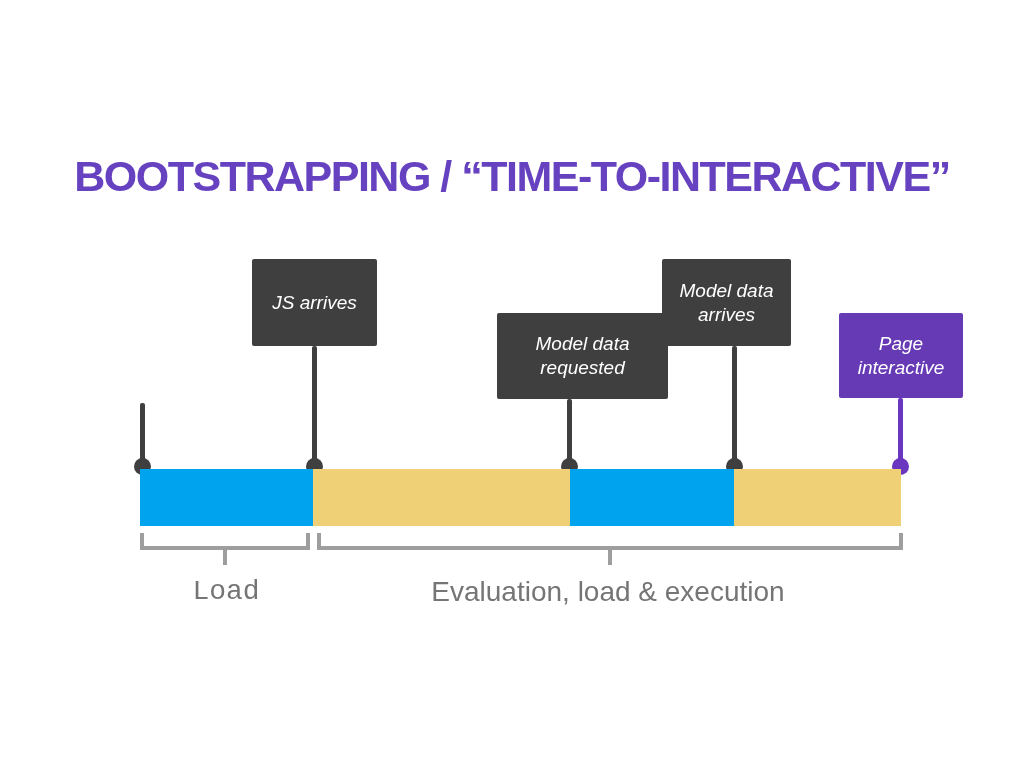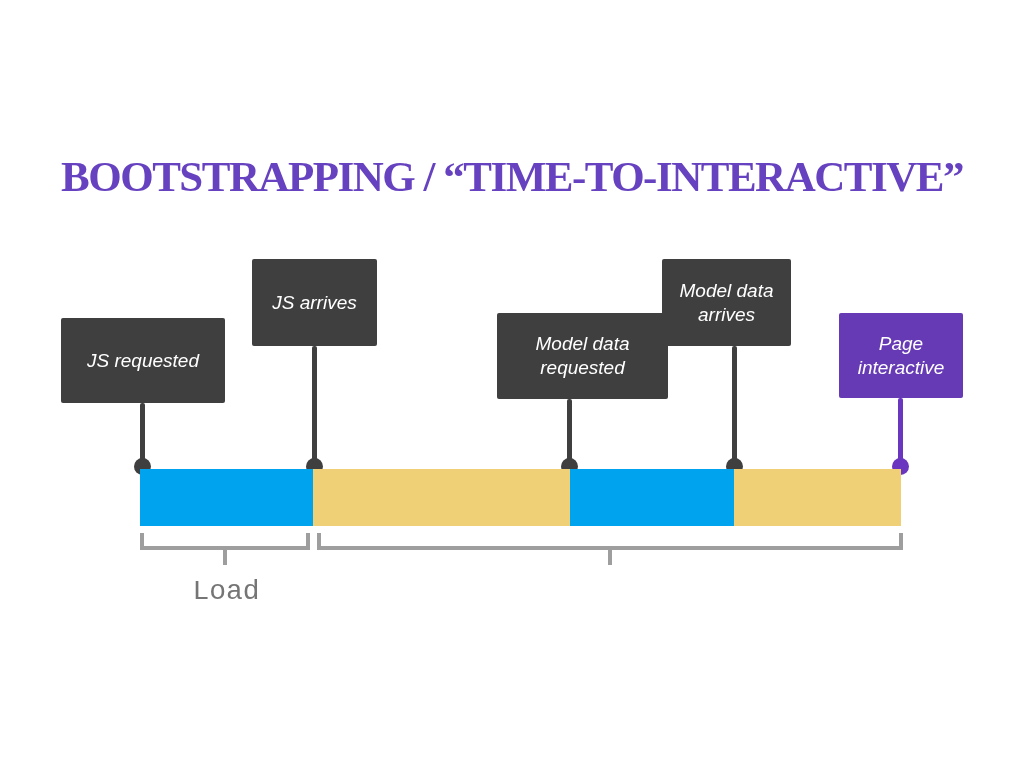--- a/index.html
+++ b/index.html
@@ -17,21 +17,20 @@
     position: absolute;
     left: 0;
     top: 152px;
     width: 1024px;
     text-align: center;
     font-size: 43px;
     font-weight: bold;
     letter-spacing: -1.5px;
     color: var(--title-purple, #6742c0);
     white-space: nowrap;
-    font-family: Liberation Serif, serif;
   }
 
   .callout {
     position: absolute;
     border-radius: 2px;
     display: flex;
     align-items: center;
     justify-content: center;
     text-align: center;
     color: #ffffff;
@@ -90,23 +89,20 @@
     color: var(--label-gray, #757575);
   }
 </style>
 </head>
 <body>
 
 <div class="canvas">
 
   <div class="slide-title">BOOTSTRAPPING / “TIME-TO-INTERACTIVE”</div>
 
-  <div class="callout dark" style="left:61px; top:318px; width:164px; height:85px;">
-    <span>JS requested</span>
-  </div>
 
   <div class="callout dark" style="left:252px; top:259px; width:125px; height:87px;text-align:right;">
     <span>JS arrives</span>
   </div>
 
   <div class="callout dark" style="left:497px; top:313px; width:171px; height:86px;">
     <span>Model data requested</span>
   </div>
 
   <div class="callout dark" style="left:662px; top:259px; width:129px; height:87px;">
@@ -134,14 +130,15 @@
   <div class="bar-segment blue" style="left:570px; width:164px;"></div>
   <div class="bar-segment yellow" style="left:734px; width:167px;"></div>
 
   <div class="bracket" style="left:140px; width:170px;"></div>
   <div class="bracket-tick" style="left:223px;"></div>
 
   <div class="bracket" style="left:317px; width:586px;"></div>
   <div class="bracket-tick" style="left:608px;"></div>
 
   <div class="phase-label" style="left:126px; width:200px;font-family:Liberation Mono, monospace;">Load</div>
+  <div class="phase-label" style="left:358px; width:500px;">Evaluation, load &amp; execution</div>
 
 </div>
 
 </body></html>

